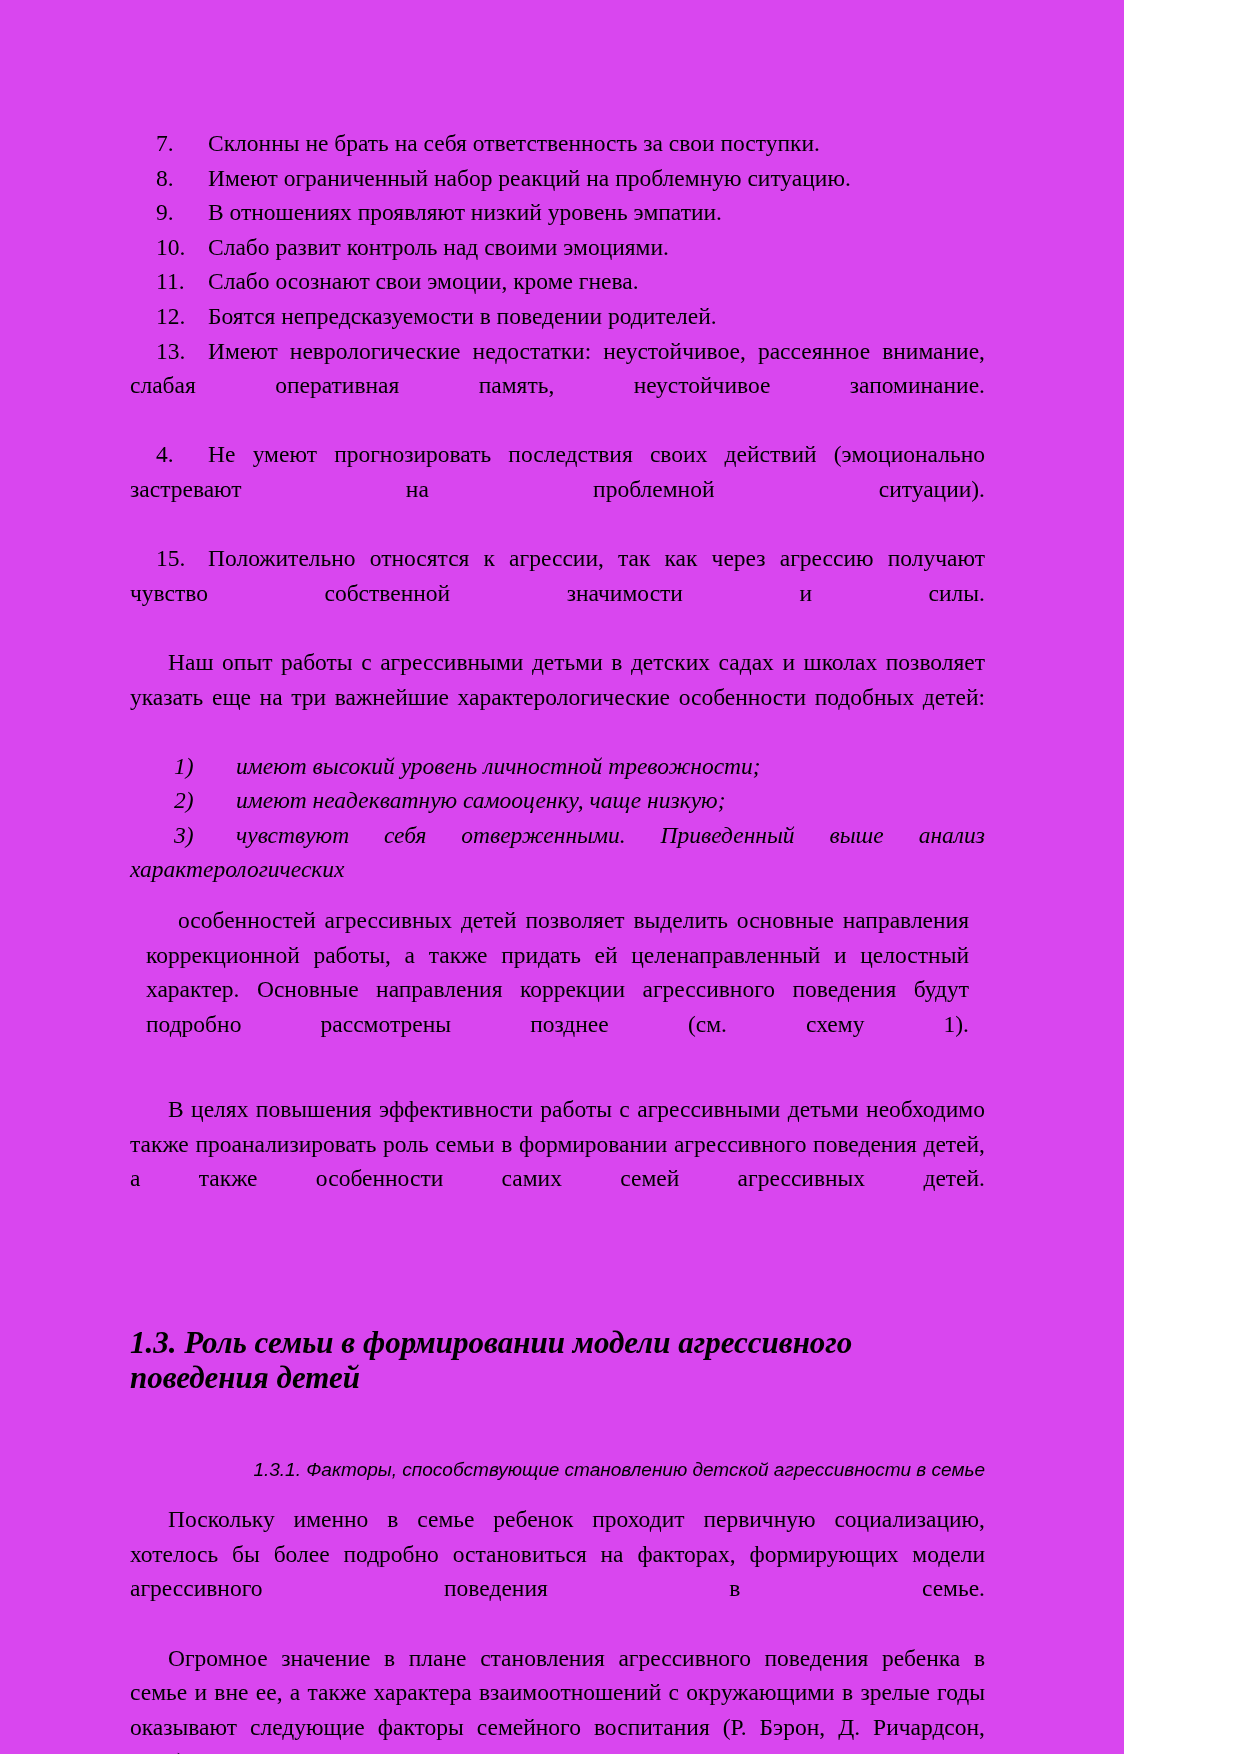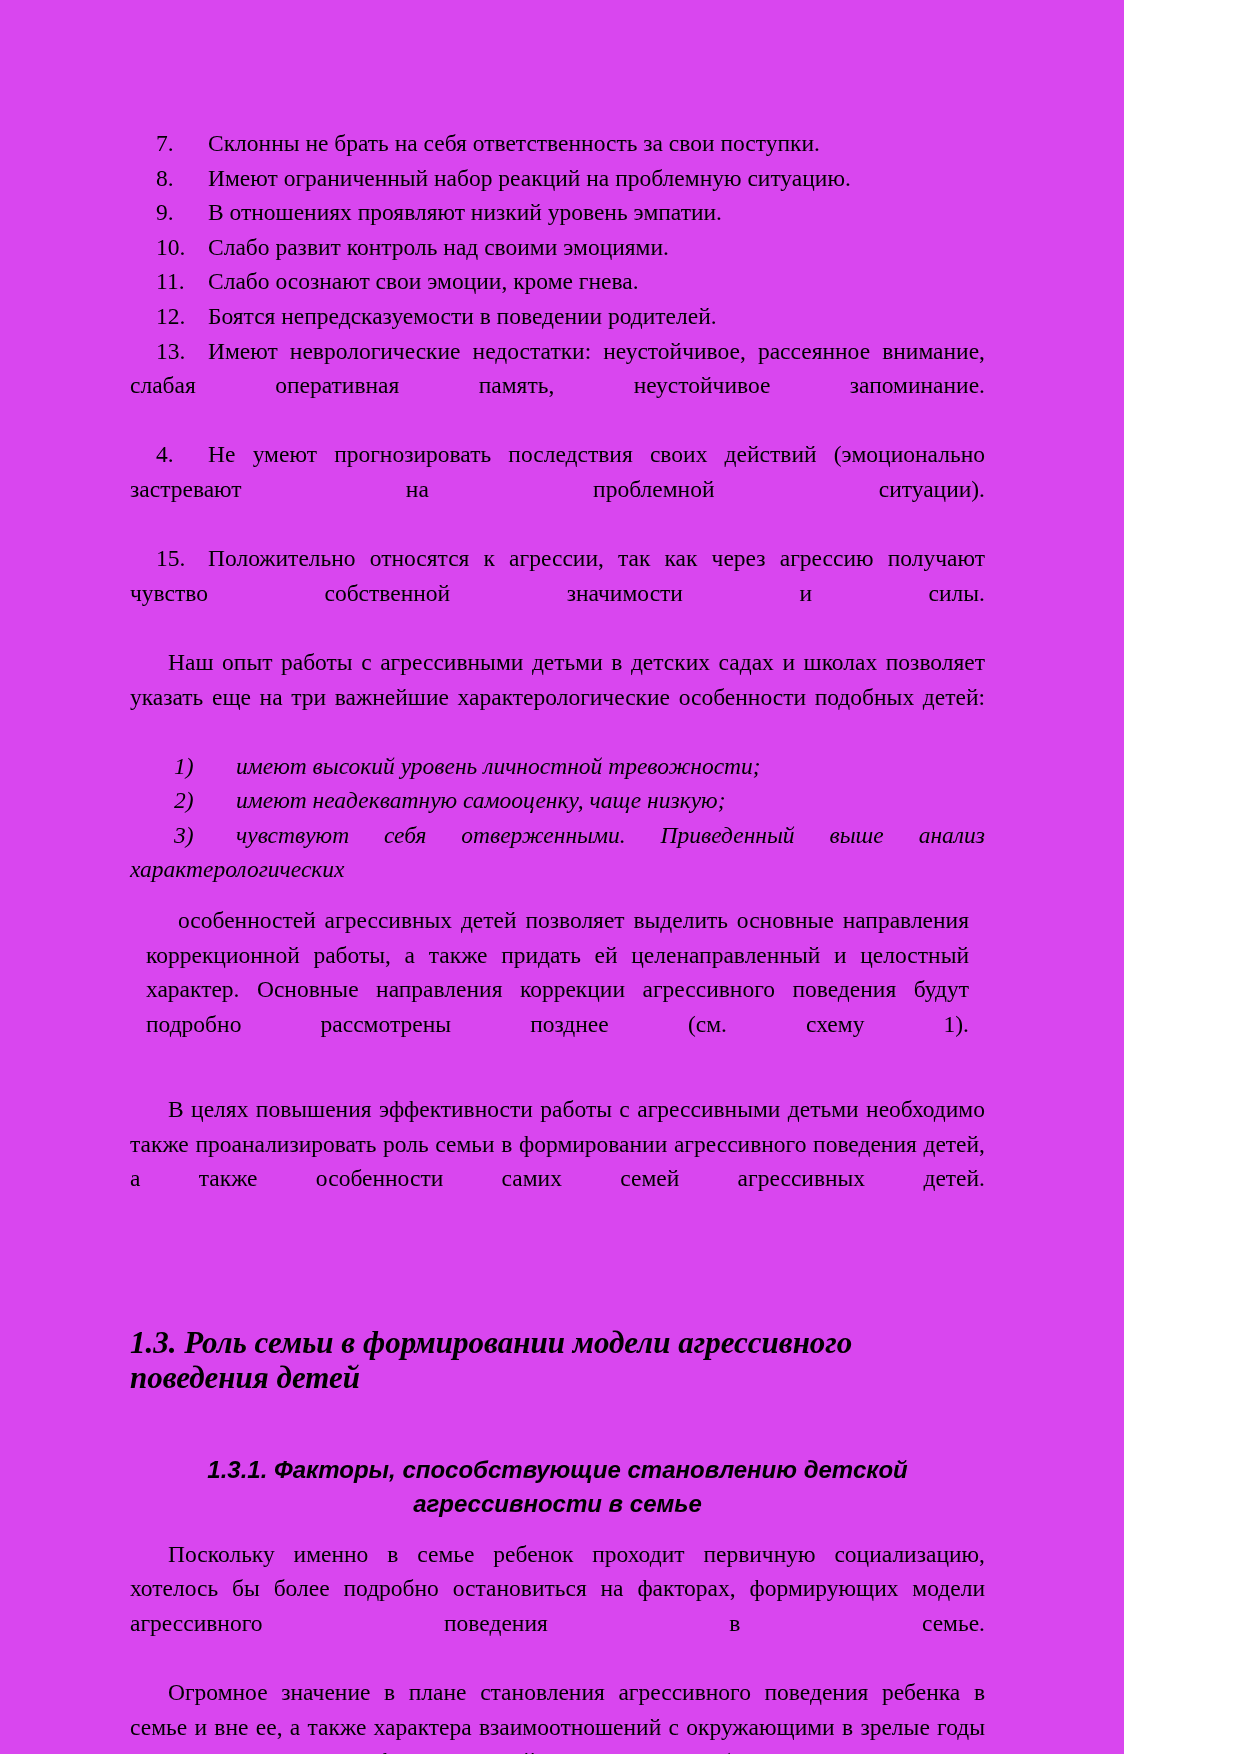--- a/index.html
+++ b/index.html
@@ -96,25 +96,25 @@
   .heading-1 {
     font-family: "Liberation Serif", "DejaVu Serif", serif;
     font-weight: bold;
     font-style: italic;
     font-size: 31px;
     margin: 0;
     text-align: left;
   }
   .heading-2 {
     font-family: "Liberation Sans", "DejaVu Sans", sans-serif;
-    font-weight: bold;
+    font-weight: normal;
     font-style: italic;
-    font-size: 24px;
+    font-size: 19px;
     margin: 0;
-    text-align: center;
+    text-align: right;
   }
   .spacer-lg { height: 96px; }
   .spacer-md { height: 57px; }
   .spacer-sm { height: 15px; }
 </style>
 </head>
 <body>
 
 <div class="page">
   <div class="content">

